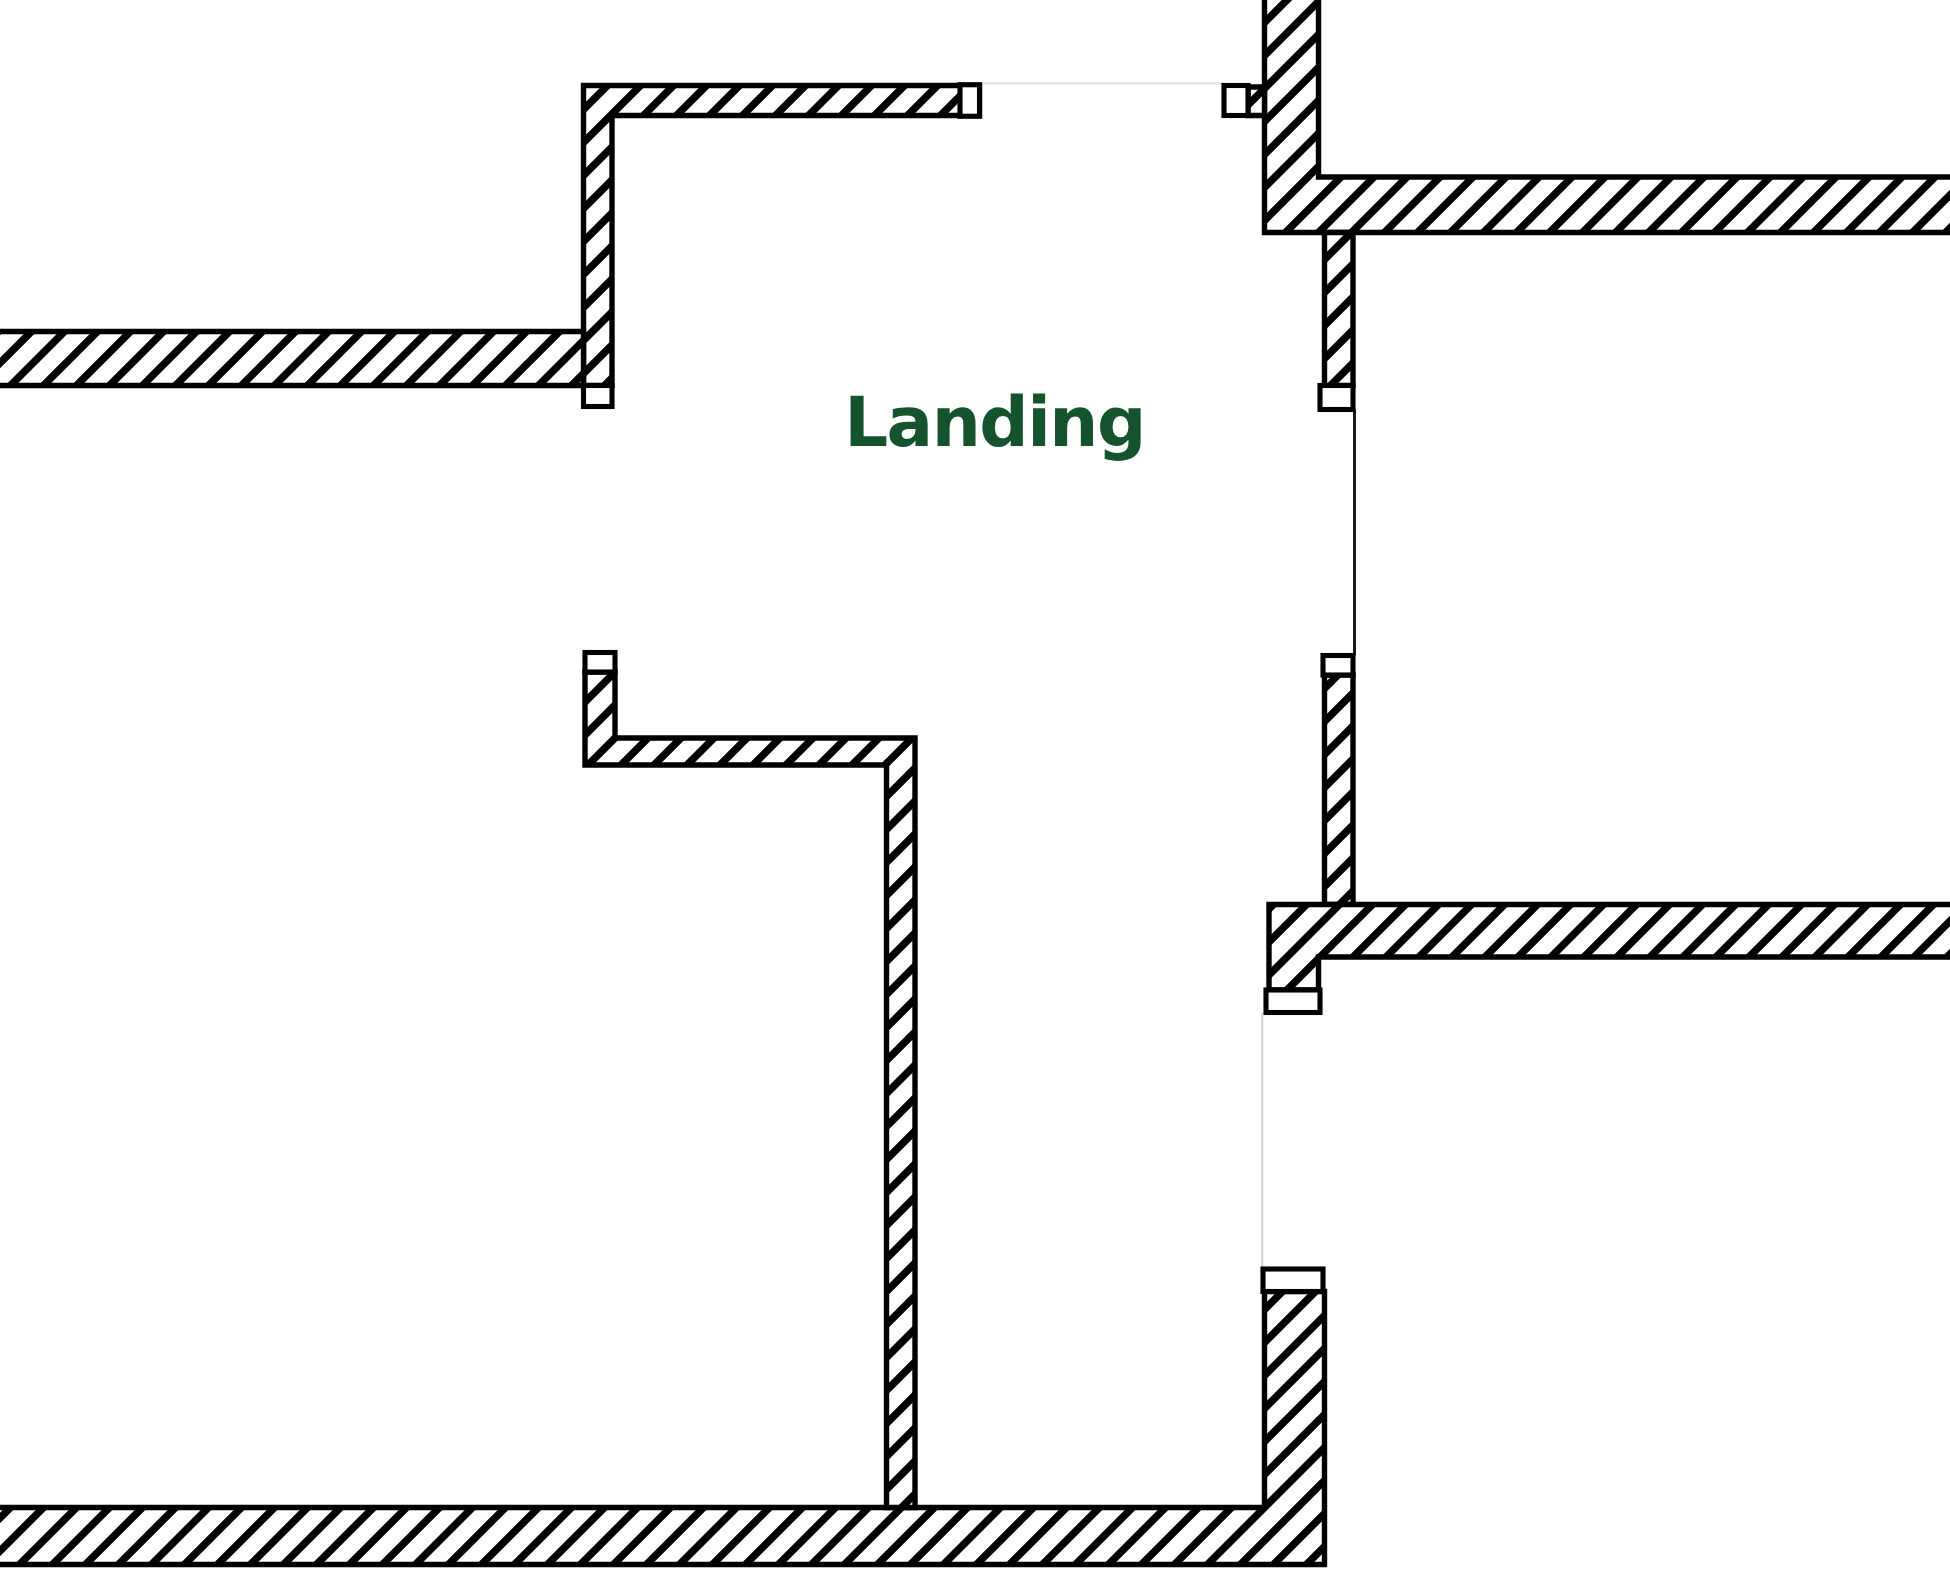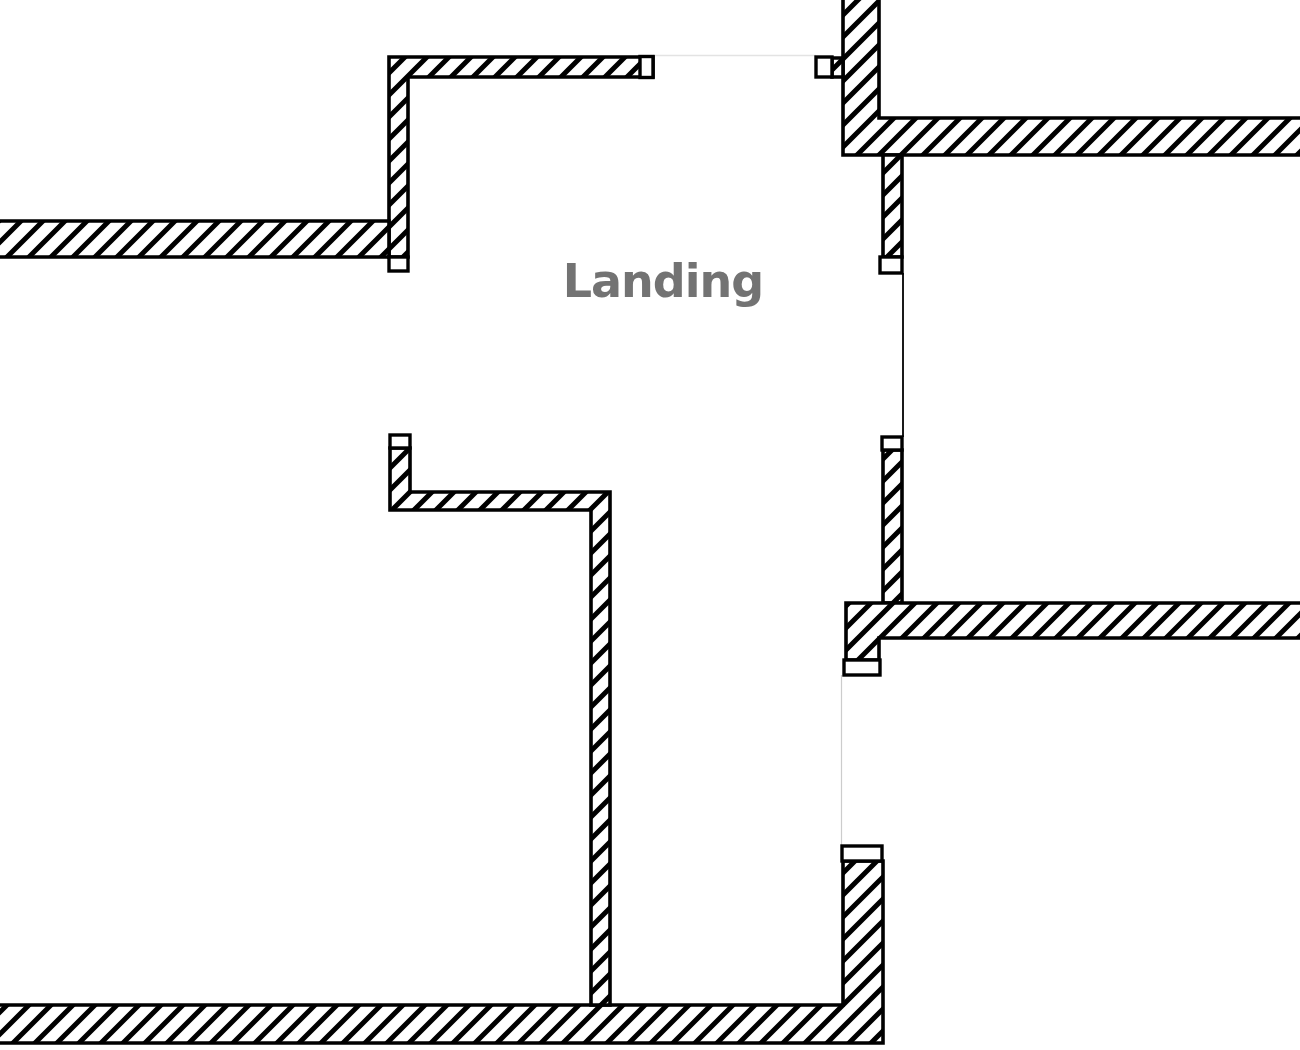--- a/index.html
+++ b/index.html
@@ -75,14 +75,14 @@
         <rect x="389" y="257" width="19" height="14" class="cap"></rect>
         <rect x="816" y="57" width="16" height="20" class="cap"></rect>
         <rect x="880" y="257" width="22" height="16" class="cap"></rect>
         <rect x="882" y="437" width="20" height="13" class="cap"></rect>
         <rect x="844" y="660" width="36" height="15" class="cap"></rect>
         <rect x="842" y="846" width="40" height="15" class="cap"></rect>
         <rect x="390" y="435" width="20" height="13" class="cap"></rect>
       </g>
   </svg>
 
-  <div class="room-label" style="left: 663px; top: 281px; font-size: 46px; color: #737373;">Landing</div>
+  <div class="room-label" style="left: 663px; top: 281px; font-size: 46px; color: #14532d;">Landing</div>
 </div>
 
 </body></html>

